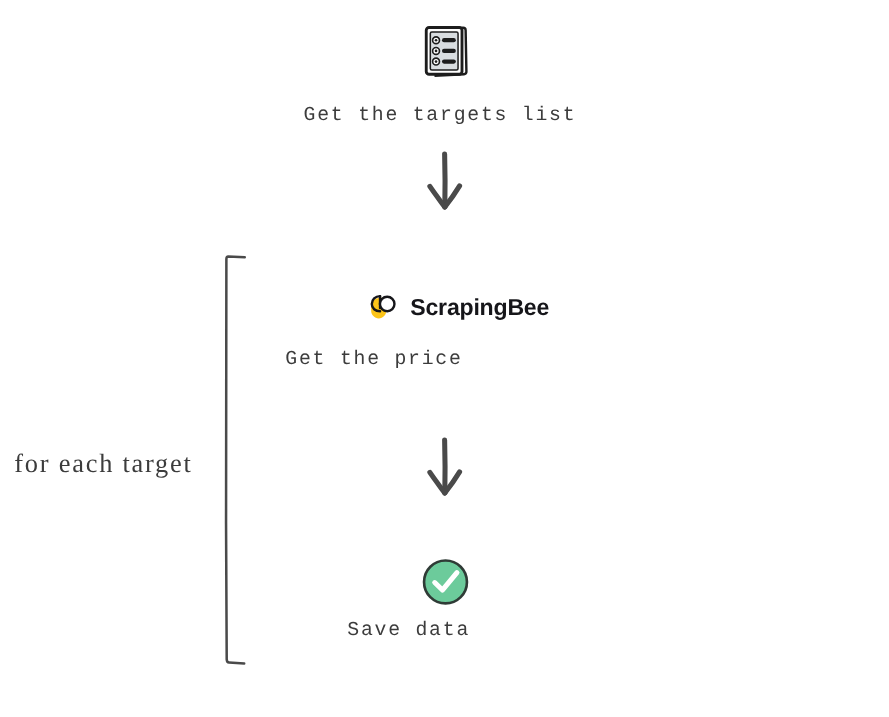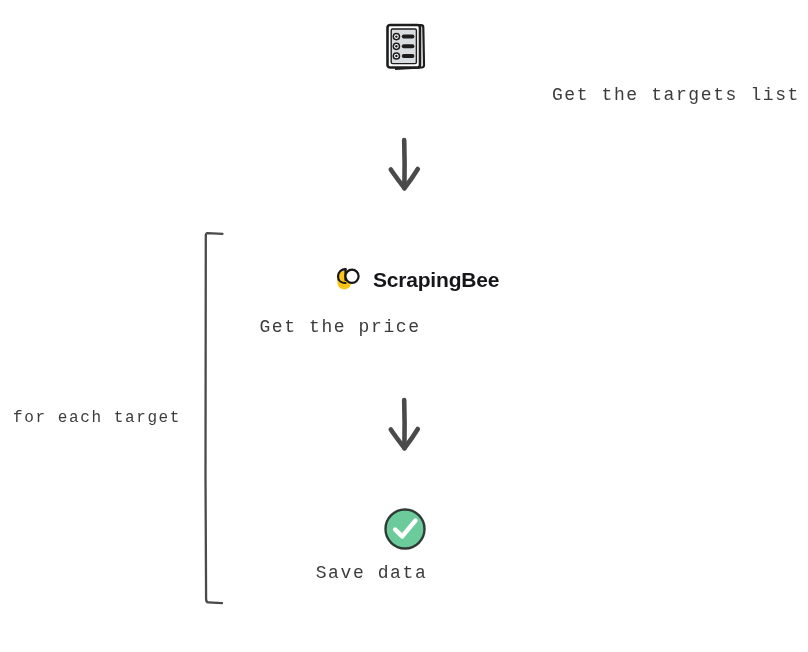--- a/index.html
+++ b/index.html
@@ -27,22 +27,22 @@
     font-size: 18px;
     letter-spacing: 1.6px;
     color: #3c3c3c;
     white-space: nowrap;
     text-align: center;
     line-height: 1;
   }
 
   .loop-label {
     position: absolute;
-    font-family: Liberation Mono, monospace;
-    font-size: 16px;
+    font-family: Liberation Serif, serif;
+    font-size: 24px;
     letter-spacing: 1.6px;
     color: #3c3c3c;
     white-space: nowrap;
     line-height: 1;
   }
 
   
   .list-icon {
     position: absolute;
     left: 383px;
@@ -122,21 +122,21 @@
       <circle cx="13.4" cy="24.3" r="3.1" fill="#ffffff" stroke="#1d1d1d" stroke-width="1.5"></circle>
       <circle cx="13.4" cy="24.3" r="1.2" fill="#1d1d1d"></circle>
       <rect x="18.8" y="22.3" width="12.6" height="3.9" rx="1.9" fill="#1d1d1d"></rect>
 
       <circle cx="13.4" cy="34.0" r="3.1" fill="#ffffff" stroke="#1d1d1d" stroke-width="1.5"></circle>
       <circle cx="13.4" cy="34.0" r="1.2" fill="#1d1d1d"></circle>
       <rect x="18.8" y="32.0" width="12.6" height="3.9" rx="1.9" fill="#1d1d1d"></rect>
     </svg>
   </div>
 
-  <div class="step-label" style="left:0; top:86px; width:800px;text-align:right;">Get the targets list</div>
+  <div class="step-label" style="left:0; top:96px; width:800px;">Get the targets list</div>
 
   <div class="arrow" style="left:378px; top:136px;">
     <svg viewBox="0 0 52 60" width="52" height="60" aria-hidden="true">
       <path d="M26.2 4 C26.6 18 26.8 34 26.4 51.5" fill="none" stroke="#4a4a4a" stroke-width="4.6" stroke-linecap="round"></path>
       <path d="M12.8 33.5 C17.5 40.5 22.4 46.8 26.4 52.2" fill="none" stroke="#4a4a4a" stroke-width="4.6" stroke-linecap="round"></path>
       <path d="M39.8 33.0 C35.4 40.2 30.6 46.9 26.4 52.2" fill="none" stroke="#4a4a4a" stroke-width="4.6" stroke-linecap="round"></path>
     </svg>
   </div>
 
   <div class="sb-row">

